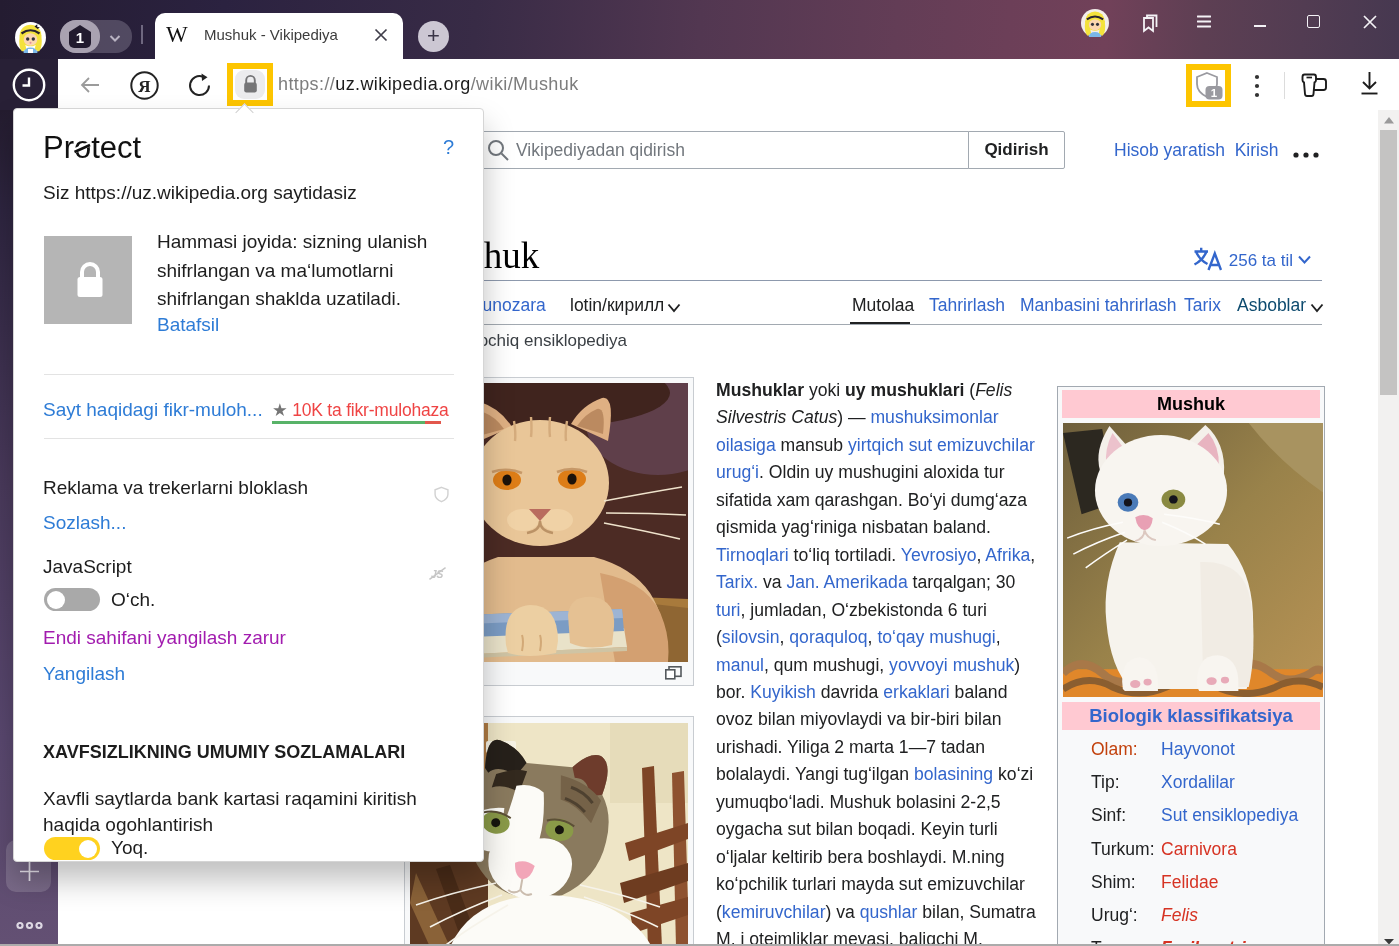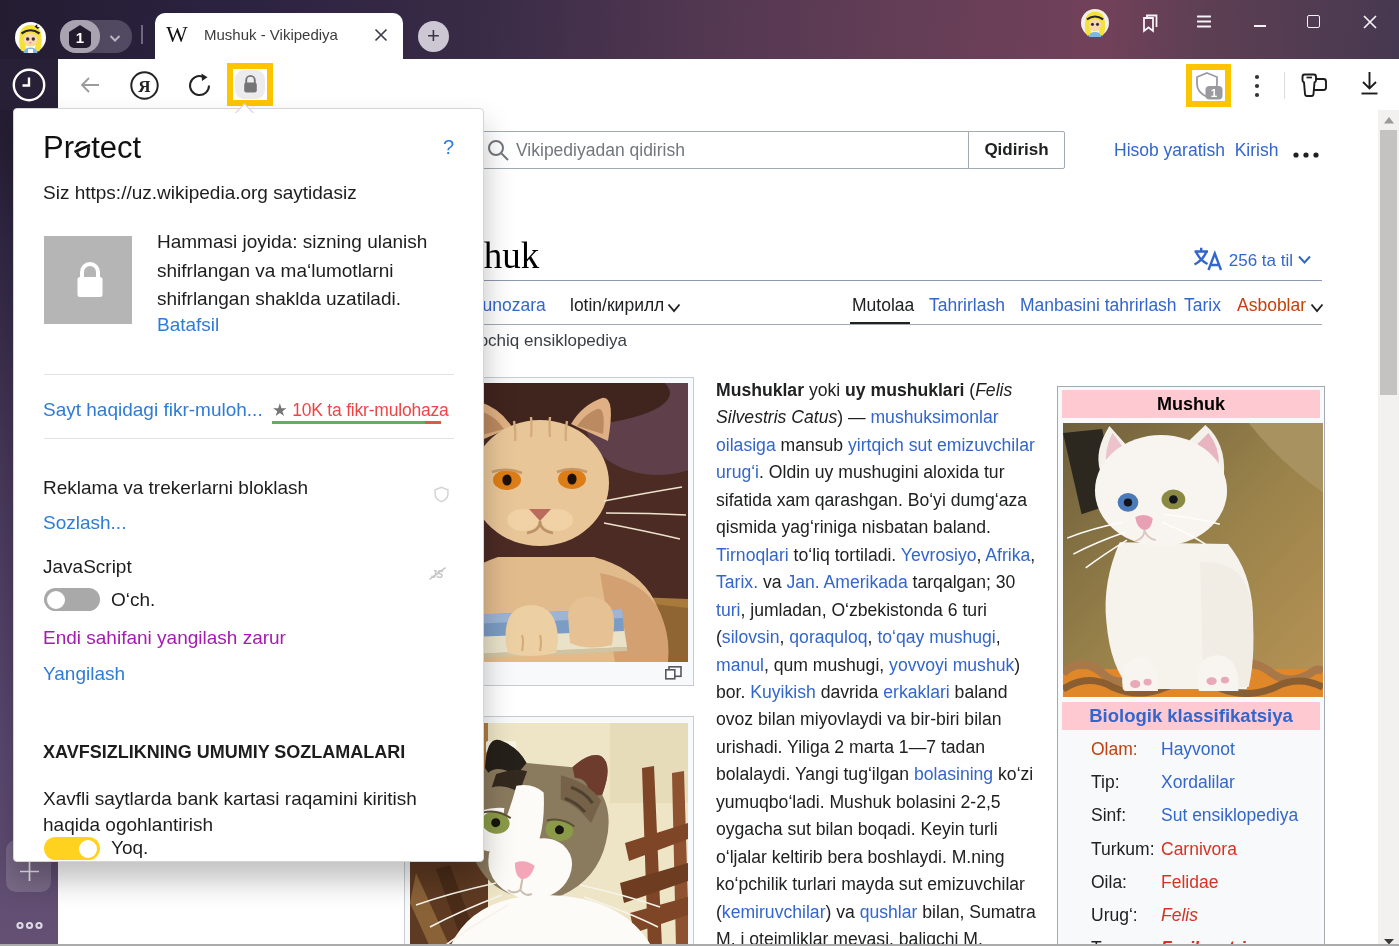--- a/index.html
+++ b/index.html
@@ -85,21 +85,21 @@
 <div id="tabsrow">
   <span class="lnk" style="position:absolute;left:64px">Munozara</span>
   <span style="position:absolute;left:166px;color:#202122">lotin/кирилл</span>
   <svg style="position:absolute;left:263px;top:8px" width="14" height="10" viewBox="0 0 14 10">
         <path d="M1.5 1.5 L7 8 L12.5 1.5" fill="none" stroke="#202122" stroke-width="1.9"></path>
       </svg>
   <span style="position:absolute;left:448px;color:#202122">Mutolaa</span>
   <span class="lnk" style="position:absolute;left:525px">Tahrirlash</span>
   <span class="lnk" style="position:absolute;left:616px">Manbasini tahrirlash</span>
   <span class="lnk" style="position:absolute;left:780px">Tarix</span>
-  <span style="position:absolute;left:833px;color:#c2410c">Asboblar</span>
+  <span style="position:absolute;left:833px;color:#0c4a6e">Asboblar</span>
   <svg style="position:absolute;left:906px;top:8px" width="14" height="10" viewBox="0 0 14 10">
         <path d="M1.5 1.5 L7 8 L12.5 1.5" fill="none" stroke="#202122" stroke-width="1.9"></path>
       </svg>
   <div style="position:absolute;left:446px;top:27px;width:60px;height:2.5px;background:#202122"></div>
 </div>
 <div id="rule2"></div>
 <div id="tagline">Vikipediya, ochiq ensiklopediya</div>
 
 <div id="para"><b>Mushuklar</b> yoki <b>uy mushuklari</b> (<i>Felis<br>
 Silvestris Catus</i>) — <span class="lnk">mushuksimonlar<br>
@@ -262,21 +262,21 @@
   </svg>
   <div class="pinkbar lnk" style="position:absolute;left:4px;top:315px;width:258px;height:28px;font-size:18.5px;line-height:28px">Biologik klassifikatsiya</div>
   <div style="position:absolute;left:33px;top:352px;color:#c2410c">Olam:</div>
       <div class="lnk" style="position:absolute;left:103px;top:352px">Hayvonot</div>
   <div style="position:absolute;left:33px;top:385px;color:#202122">Tip:</div>
       <div class="lnk" style="position:absolute;left:103px;top:385px">Xordalilar</div>
   <div style="position:absolute;left:33px;top:418px;color:#202122">Sinf:</div>
       <div class="lnk" style="position:absolute;left:103px;top:418px">Sut ensiklopediya</div>
   <div style="position:absolute;left:33px;top:452px;color:#202122">Turkum:</div>
       <div class="red" style="position:absolute;left:103px;top:452px">Carnivora</div>
-  <div style="position:absolute;left:33px;top:485px;color:#202122">Oila:</div>
+  <div style="position:absolute;left:33px;top:485px;color:#202122">Shim:</div>
       <div class="red" style="position:absolute;left:103px;top:485px">Felidae</div>
   <div style="position:absolute;left:33px;top:518px;color:#202122">Urug‘:</div>
       <div class="red" style="position:absolute;left:103px;top:518px;font-style:italic">Felis</div>
   <div style="position:absolute;left:33px;top:551px;color:#202122">Tur:</div>
       <div class="red" style="position:absolute;left:103px;top:551px;font-style:italic;font-weight:bold">F. silvestris</div>
 </div>
 
 <div id="titlebar">
   <svg class="abs" style="left:15px;top:22px" width="31" height="31" viewBox="0 0 31 31">
     <circle cx="15.5" cy="15.5" r="15.5" fill="#fff"></circle>
@@ -367,20 +367,21 @@
   <path d="M22 12.5 A9.5 9.5 0 1 1 16 3.7" fill="none" stroke="#232323" stroke-width="2"></path>
   <path d="M14.5 0.5 L20.5 4.2 L15 8 Z" fill="#232323"></path>
 </svg>
 <div class="abs" style="left:227px;top:63px;width:46px;height:43px;border:6px solid #fdc500;background:#fff">
   <div class="abs" style="left:2px;top:1px;width:30px;height:29px;background:#ececee;border-radius:9px"></div>
   <svg class="abs" style="left:10px;top:5px" width="15" height="20" viewBox="0 0 15 20">
     <path d="M3.2 9 V6.2 A4.3 4.3 0 0 1 11.8 6.2 V9" fill="none" stroke="#757577" stroke-width="1.9"></path>
     <rect x="1.2" y="8.5" width="12.6" height="10" rx="2.2" fill="#757577"></rect>
   </svg>
 </div>
+<div class="url" style="left:278px;color:#7d7d7d">https://<span style="color:#1c1c1c">uz.wikipedia.org</span>/wiki/Mushuk</div>
 <div class="abs" style="left:1186px;top:64px;width:45px;height:43px;border:6px solid #fdc500;background:#fff">
   <svg class="abs" style="left:3px;top:1px" width="28" height="30" viewBox="0 0 28 30">
     <path d="M12 2 L22 6 V13 Q22 21 12 26 Q2 21 2 13 V6 Z" fill="none" stroke="#9a9aa0" stroke-width="1.8"></path>
     <rect x="10.5" y="15" width="17" height="13.5" rx="4" fill="#9a9aa0"></rect>
     <text x="19" y="25.5" font-size="11.5" font-weight="bold" fill="#fff" text-anchor="middle">1</text>
   </svg>
 </div>
 <svg class="abs" style="left:1254px;top:74px" width="6" height="24" viewBox="0 0 6 24">
   <circle cx="3" cy="3" r="2.1" fill="#333"></circle>
       <circle cx="3" cy="12" r="2.1" fill="#333"></circle>

